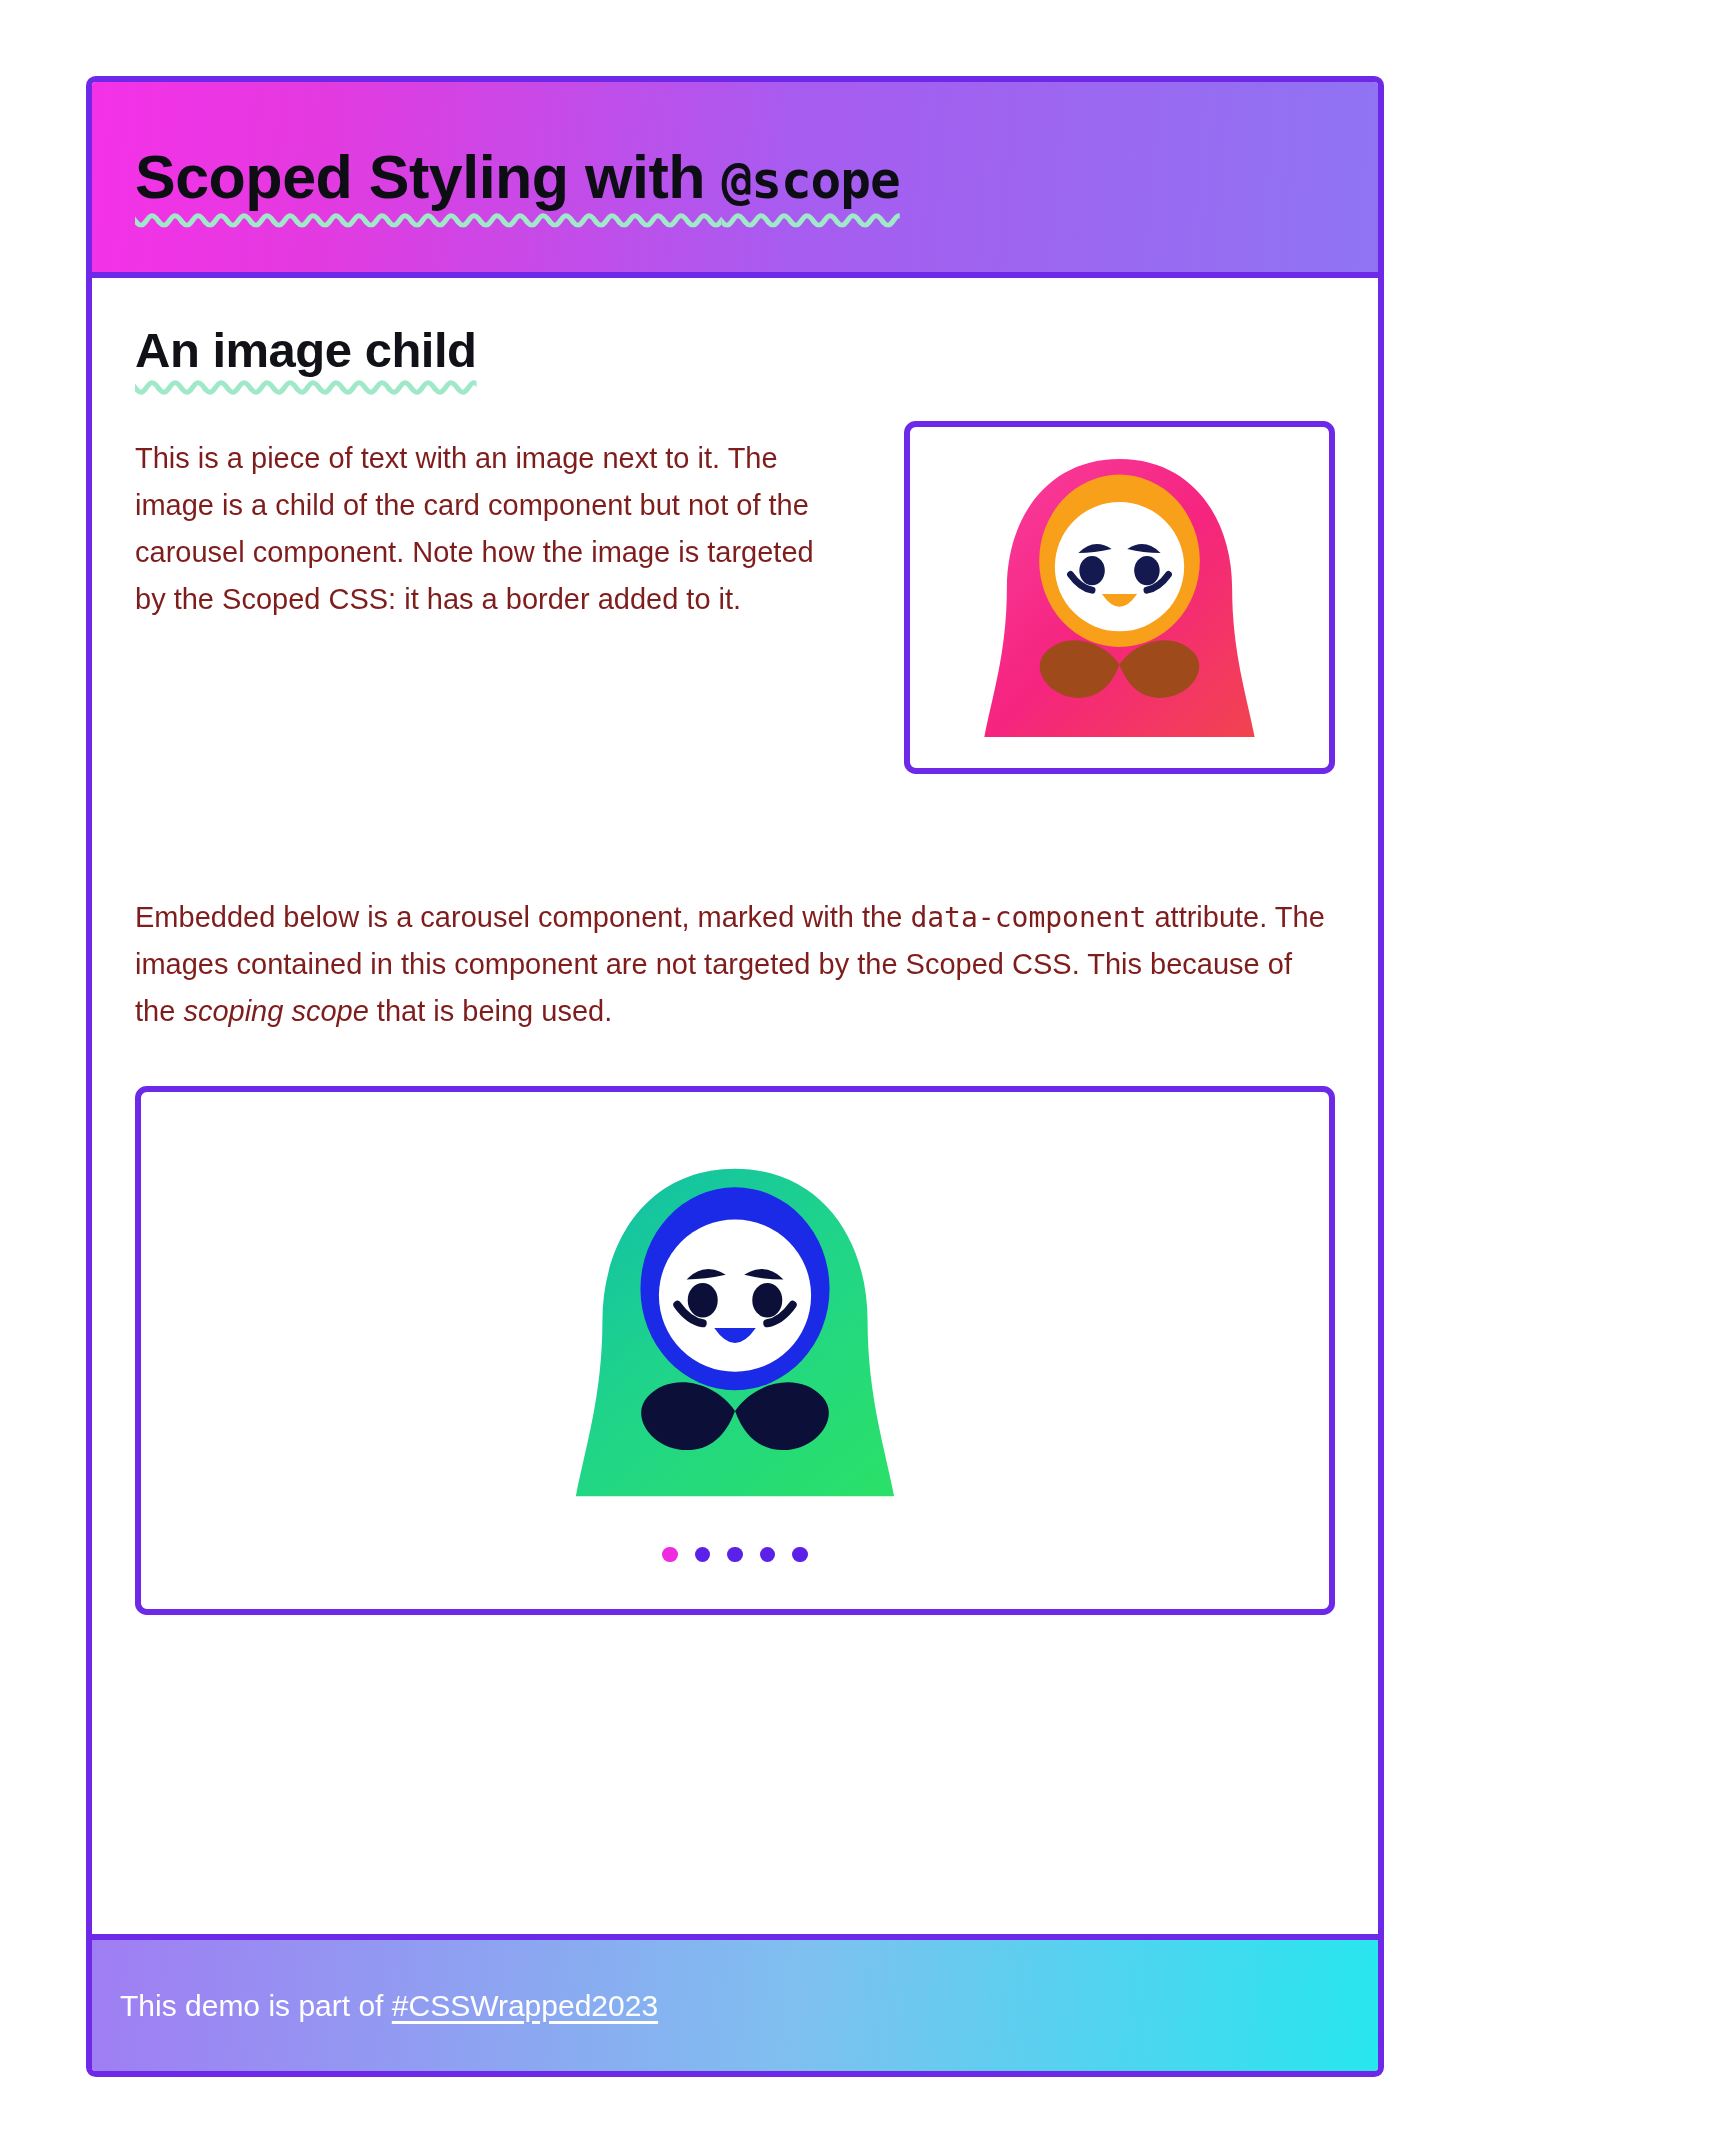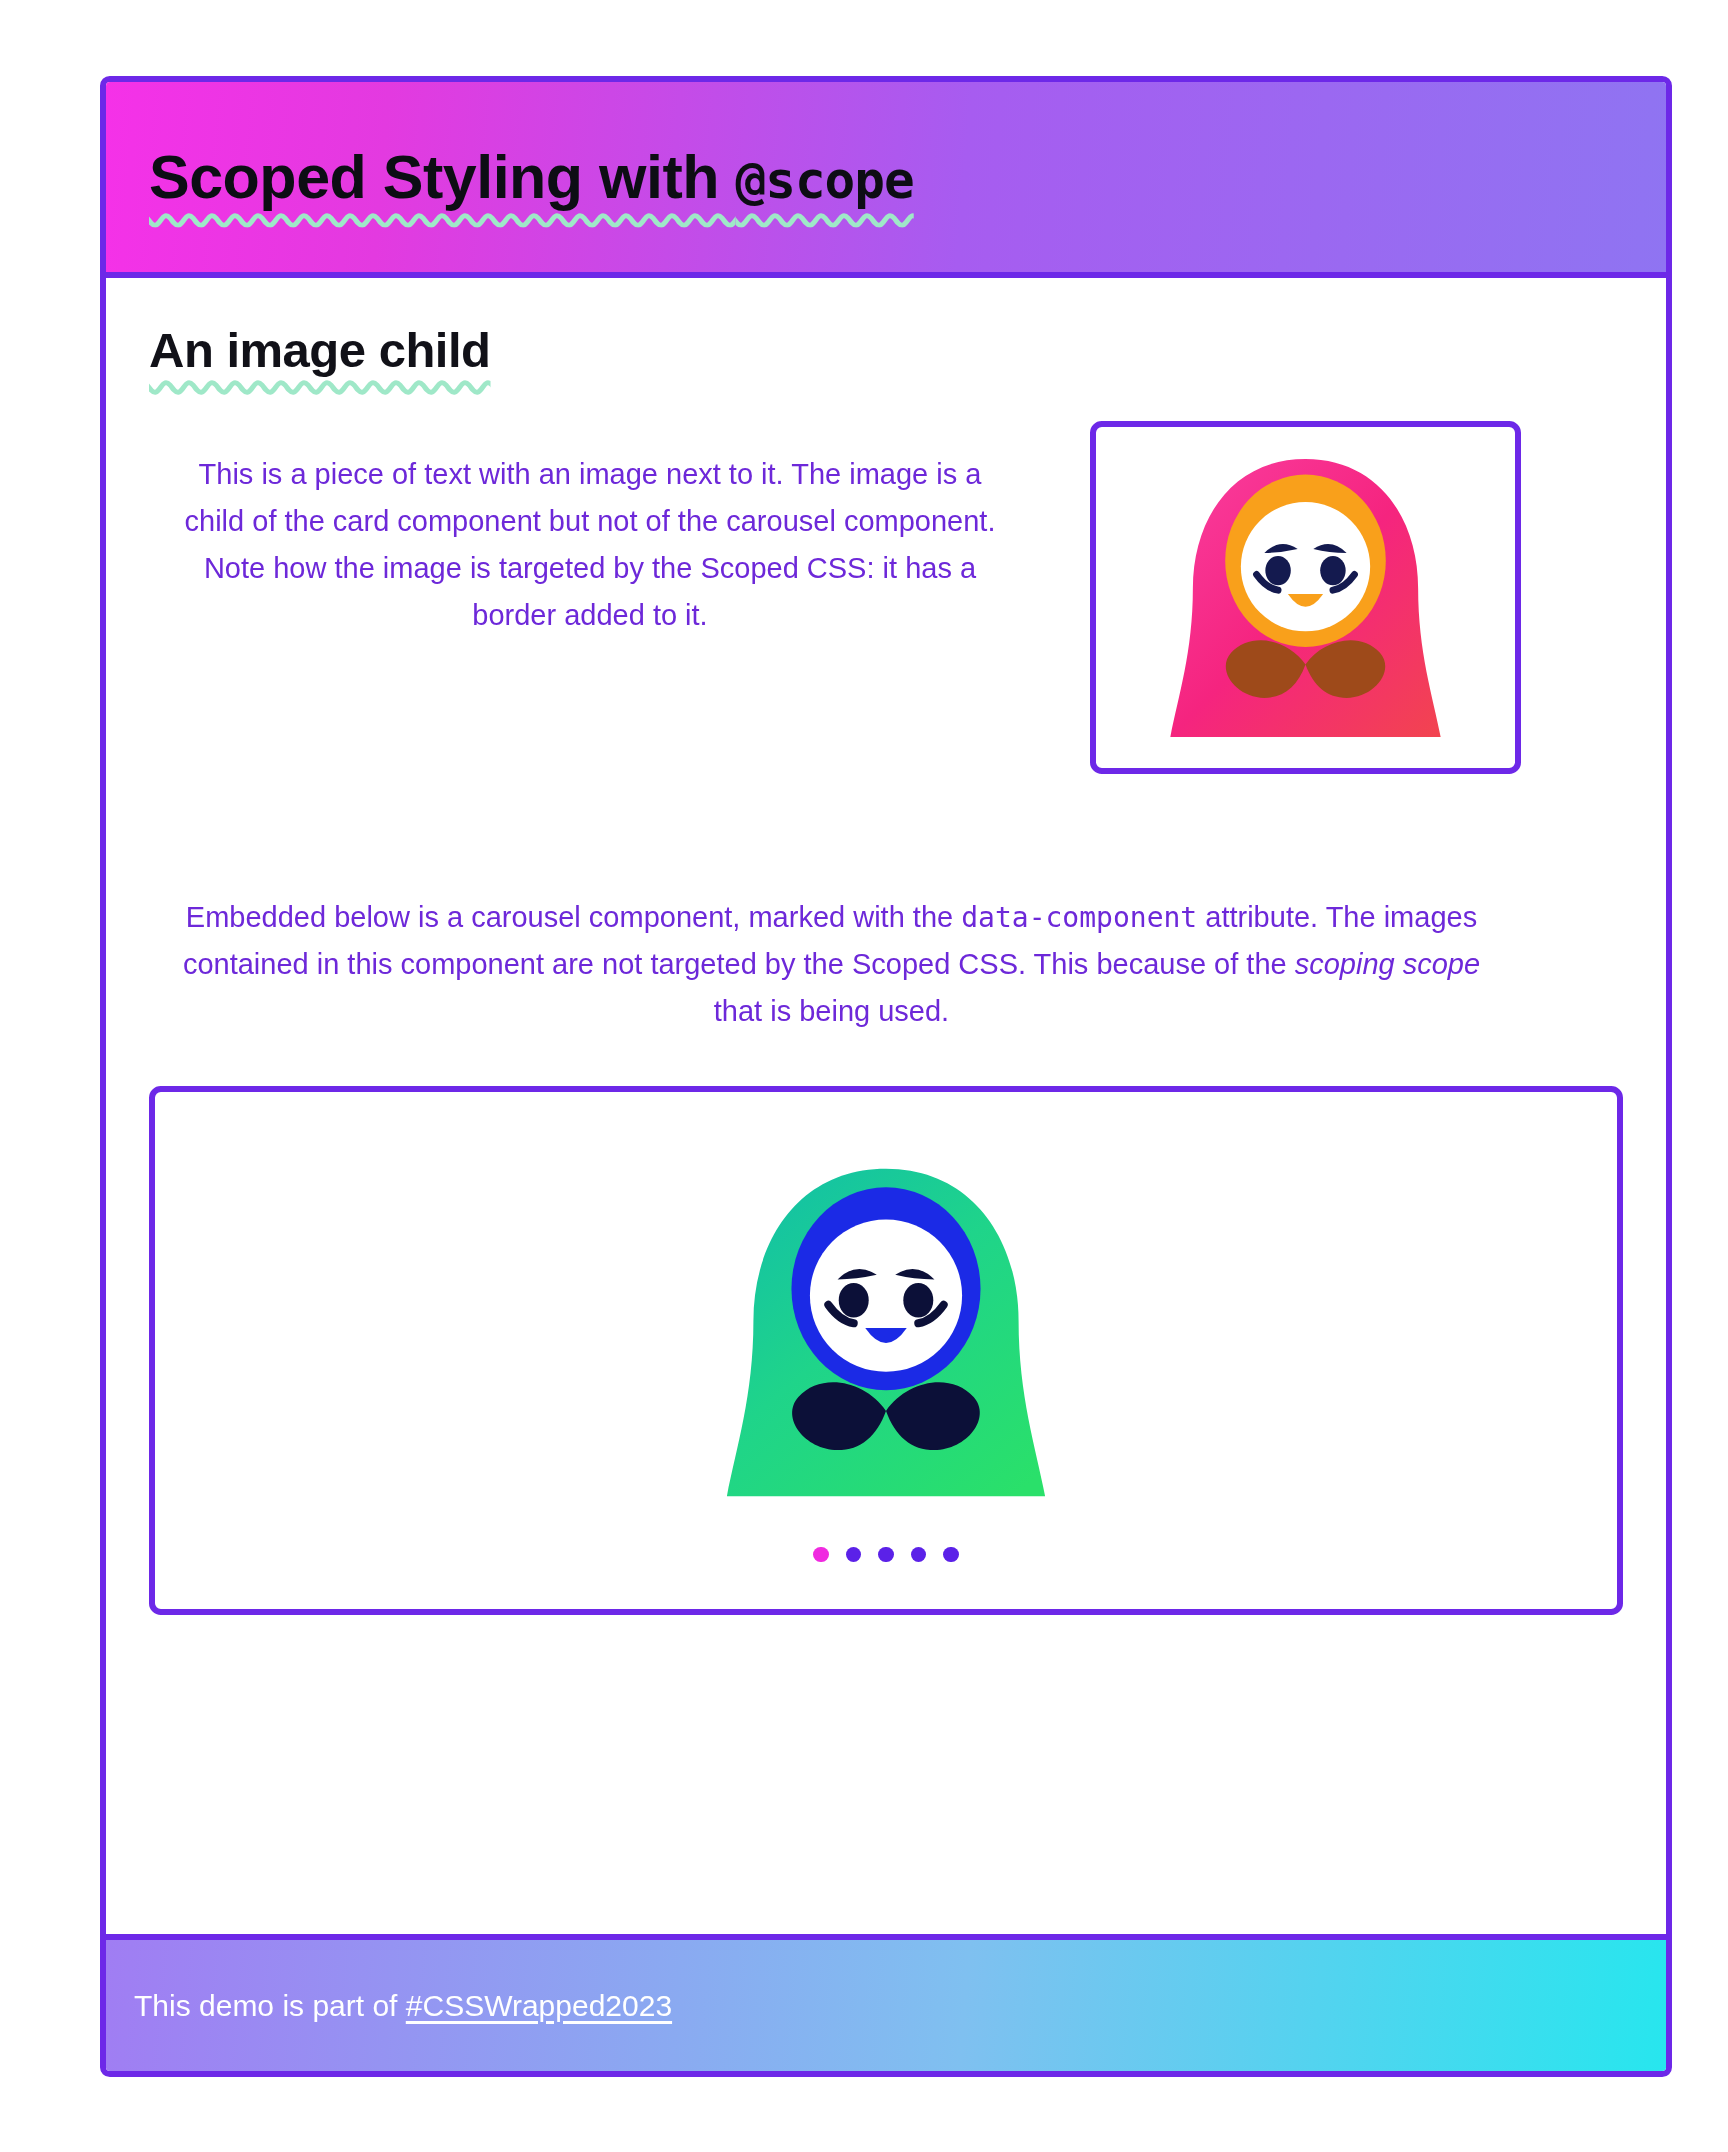--- a/index.html
+++ b/index.html
@@ -10,23 +10,23 @@
     font-family: "Liberation Sans", sans-serif;
   }
   body {
     width: 1729px;
     height: 2152px;
     position: relative;
   }
 
   .card {
     position: absolute;
-    left: 100px;
+    left: 86px;
     top: 76px;
-    width: 1572px;
+    width: 1298px;
     height: 2001px;
     border: 6.9px solid #6d28e8;
     border-radius: 9.8px;
     background: #ffffff;
     overflow: hidden;
     display: flex;
     flex-direction: column;
   }
 
   
@@ -75,23 +75,22 @@
     display: inline-block;
     letter-spacing: -0.5px;
     text-decoration: underline wavy #9fe8c8;
     text-decoration-thickness: 4.9px;
     text-underline-offset: 13.7px;
   }
 
   .para {
     font-size: 29px;
     line-height: 1.62;
-    color: #6d28d9;
-    margin: 16px;
-    text-align: center;
+    color: #7f1d1d;
+    margin: 0;
   }
   .para .code {
     font-family: "DejaVu Sans Mono", monospace;
     font-size: 28px;
   }
   .para .ital { font-style: italic; }
 
   
   .section-one {
     display: flex;

